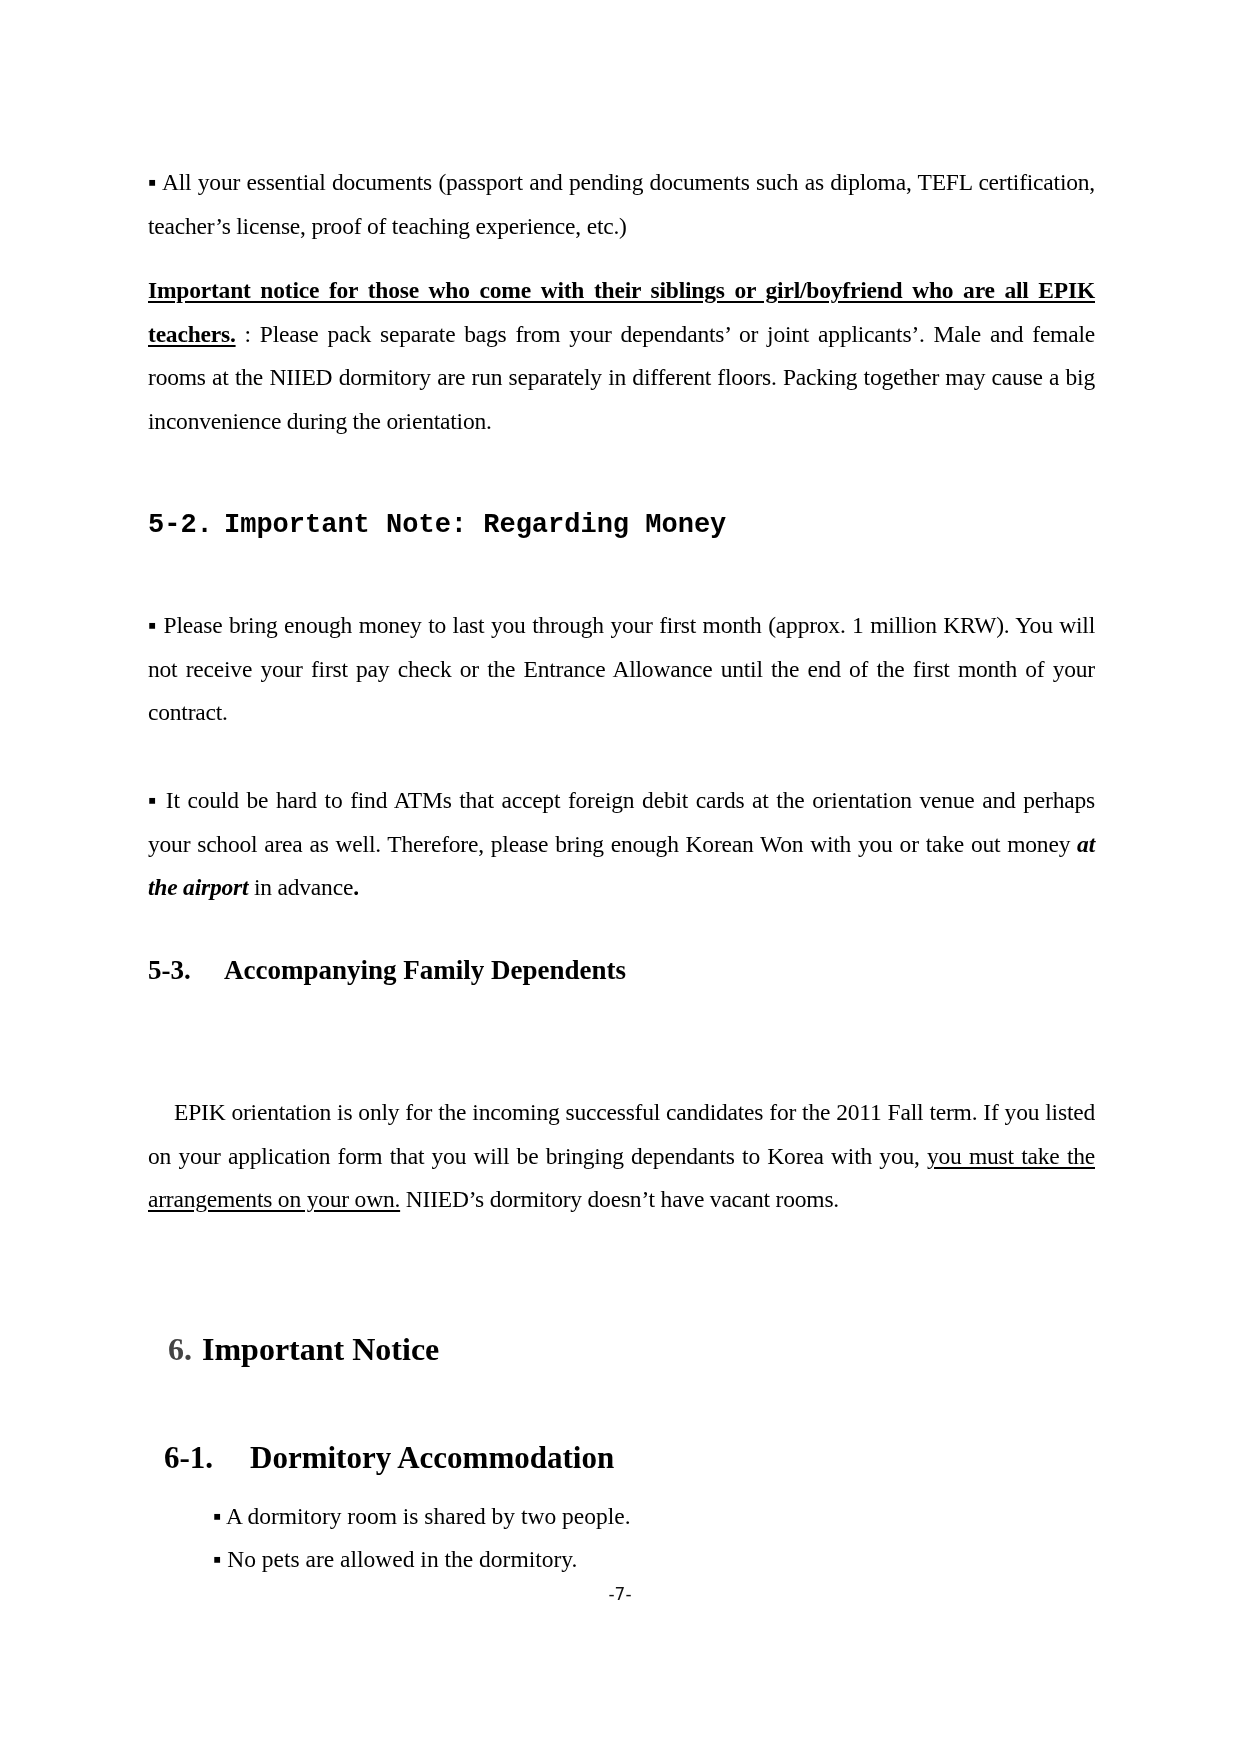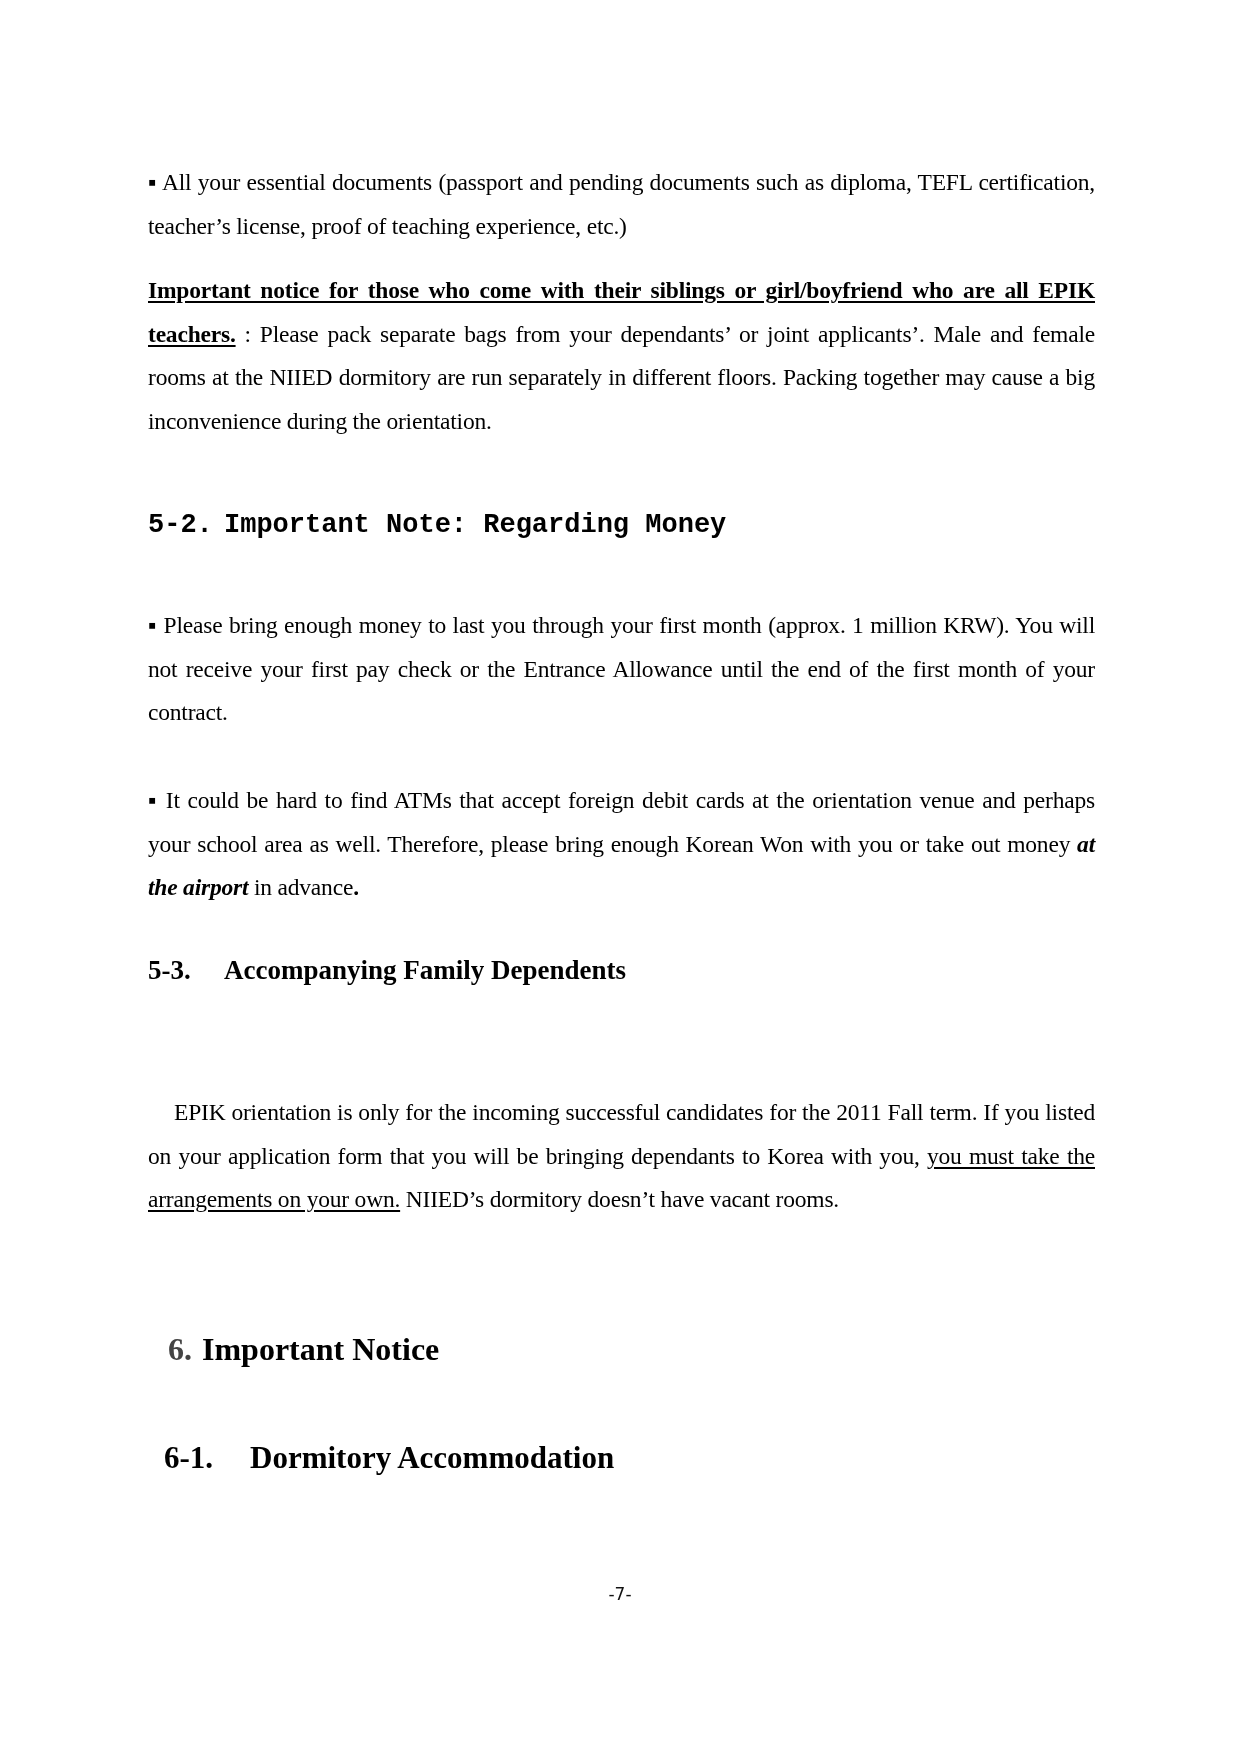--- a/index.html
+++ b/index.html
@@ -133,16 +133,20 @@
   </div>
 
   <h1 class="h1" style="top:1327px;">
     <span class="num">6.</span><span>Important Notice</span>
   </h1>
 
   <h2 class="h2-large" style="top:1440px;">
     <span class="num">6-1.</span><span>Dormitory Accommodation</span>
   </h2>
 
+  <ul class="bullet-list" style="top:1495px;">
+    <li><span>▪</span><span> A dormitory room is shared by two people.</span></li>
+    <li><span>▪</span><span> No pets are allowed in the dormitory.</span></li>
+  </ul>
 
   <div class="page-number">-7-</div>
 
 </div>
 
 </body></html>

